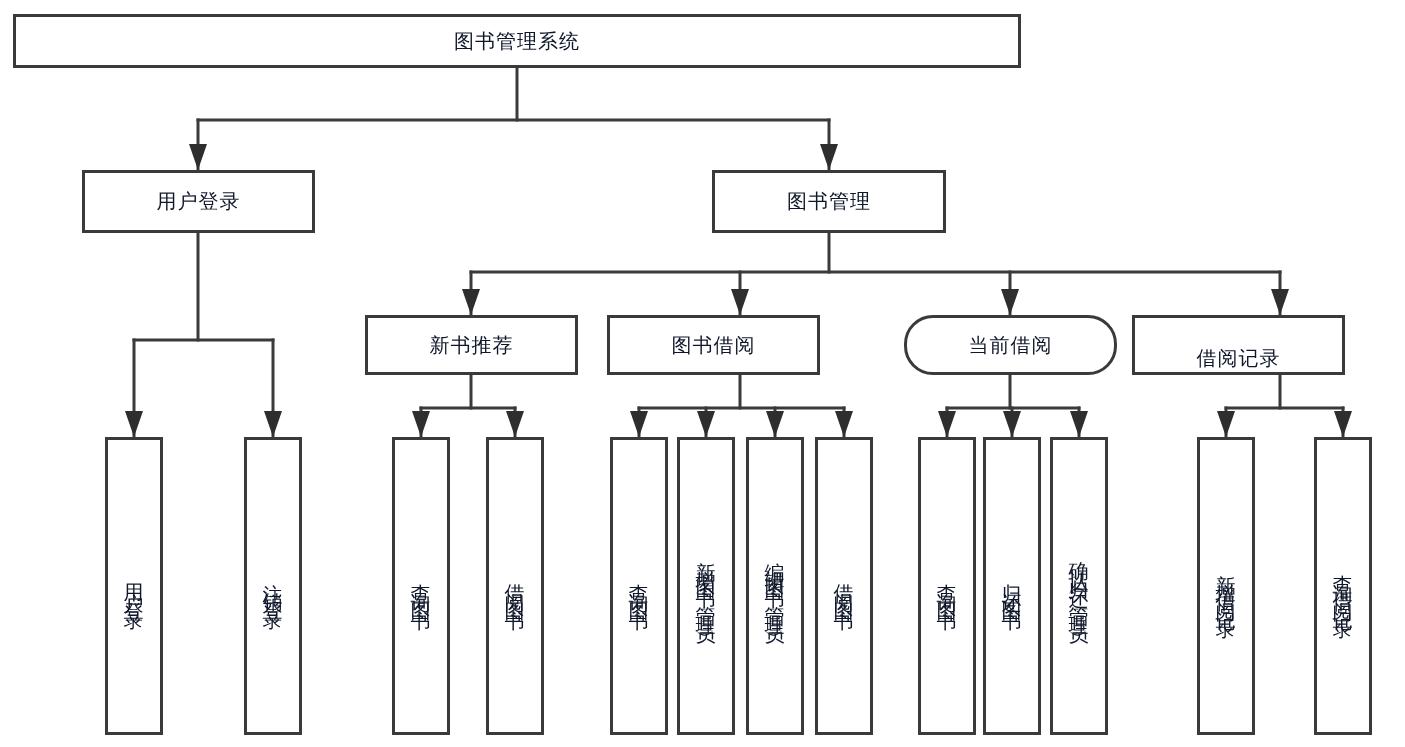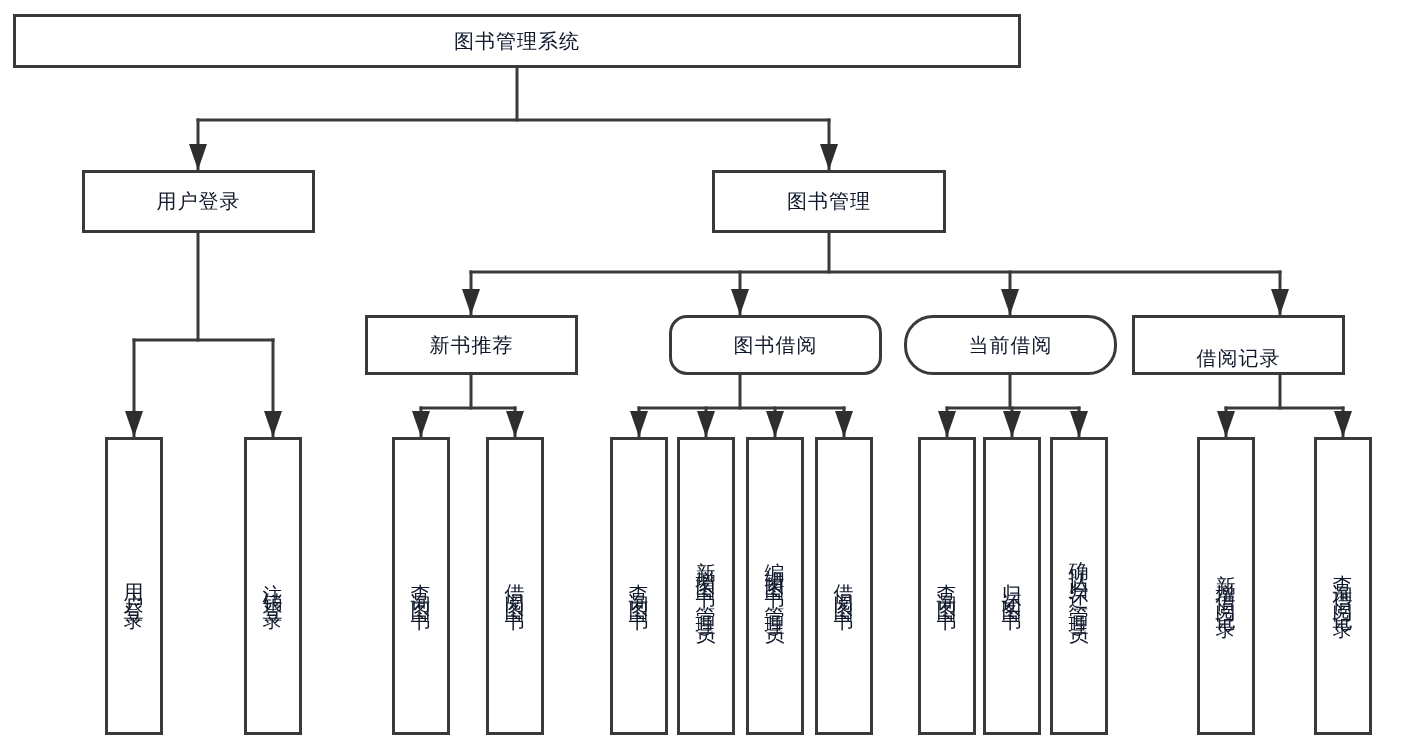--- a/index.html
+++ b/index.html
@@ -33,21 +33,21 @@
     color: #0f172a;
     font-size: 20px;
     letter-spacing: 1px;
     z-index: 2;
   }
   .root  { left: 13px;  top: 14px;  width: 1008px; height: 54px; }
   .l2a   { left: 82px;  top: 170px; width: 233px;  height: 63px; }
   .l2b   { left: 712px; top: 170px; width: 234px;  height: 63px; }
   .l3    { top: 315px;  height: 60px; width: 213px; }
   .l3a   { left: 365px; }
-  .l3b   { left: 669px; border-radius: 18px; }
+  .l3b   { left: 607px; }
   .l3c   { left: 904px; border-radius: 29px; }
   .l3d   { left: 1132px; align-items: flex-end; }
   .leaf  { top: 437px;  height: 298px; width: 58px; }
   .leaf span {
     writing-mode: vertical-rl;
     text-orientation: mixed;
     letter-spacing: 9px;
     line-height: 1;
     white-space: nowrap;
   }

